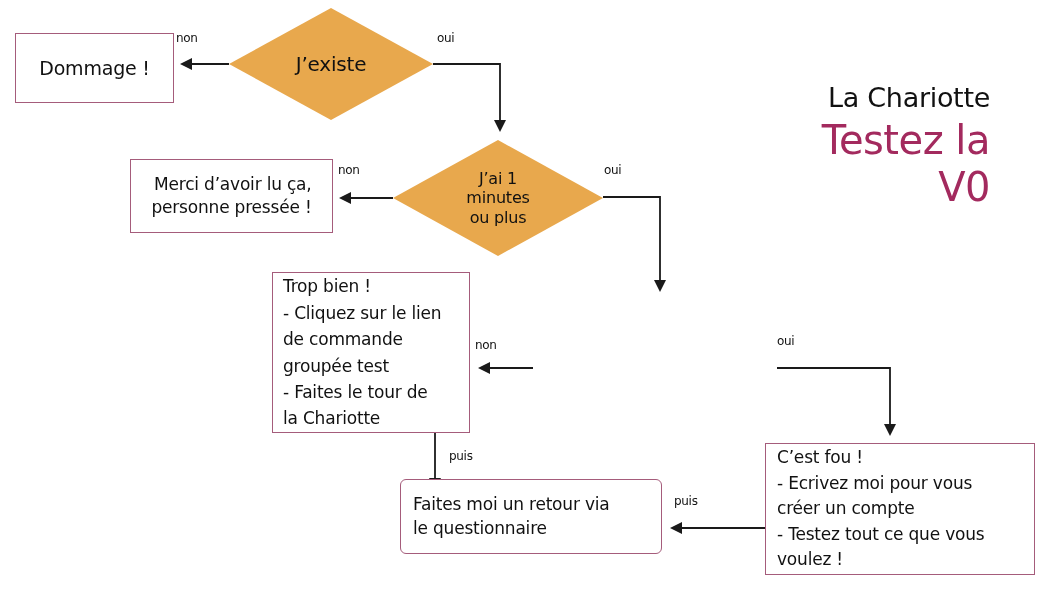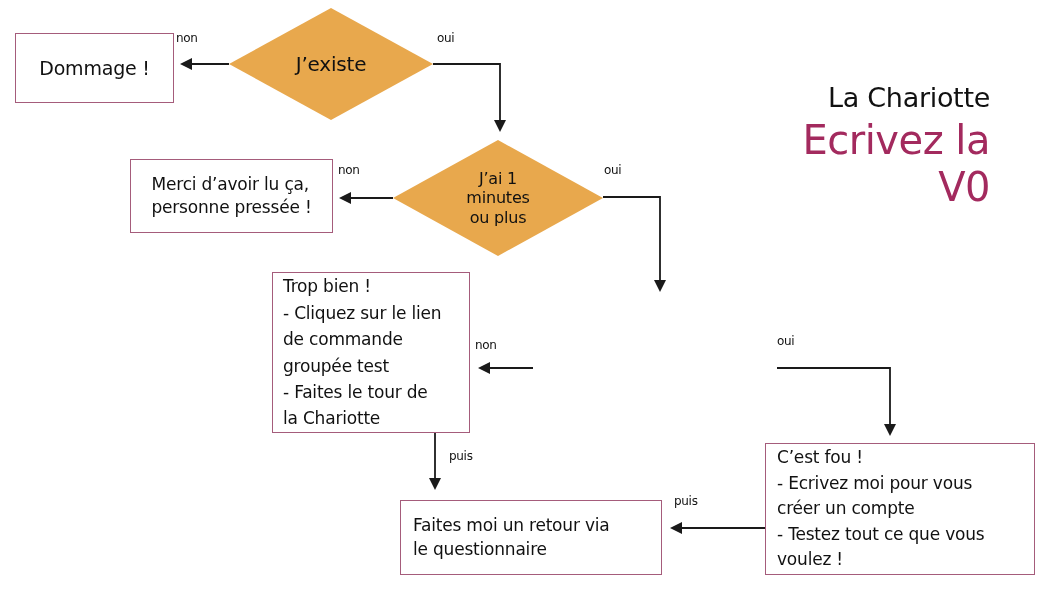--- a/index.html
+++ b/index.html
@@ -19,41 +19,41 @@
   }
   svg.connectors{position:absolute;left:0;top:0;width:1058px;height:595px;}
   svg.connectors polyline, svg.connectors line{
     fill:none;stroke:var(--line);stroke-width:1.8px;
   }
   .node{
     position:absolute;background:#fff;border:1.5px solid var(--box-border);
     display:flex;align-items:center;white-space:pre-line;
     letter-spacing:-0.2px;line-height:1.5;
   }
-  .node.centered{justify-content:center;text-align:left;}
+  .node.centered{justify-content:center;text-align:right;}
   .diamond{
     position:absolute;background:var(--diamond-fill);
     clip-path:polygon(50% 0,100% 50%,50% 100%,0 50%);
     display:flex;align-items:center;justify-content:center;
     text-align:center;white-space:pre-line;letter-spacing:-0.2px;
   }
   .edge-label{
     position:absolute;font-size:12px;letter-spacing:-0.3px;
     text-align:left;width:56px;
   }
   
   .d1{left:229px;top:8px;width:204px;height:112px;font-size:20px;}
   .d2{left:393px;top:140px;width:210px;height:116px;font-size:16px;line-height:1.22;}
   .d3{left:533px;top:296px;width:244px;height:144px;font-size:15.5px;line-height:1.25;}
   
   .b-dommage{left:15px;top:33px;width:159px;height:70px;font-size:19px;}
   .b-merci{left:130px;top:159px;width:203px;height:74px;font-size:17px;line-height:1.35;}
   .b-trop{left:272px;top:272px;width:198px;height:161px;font-size:17px;line-height:1.55;padding:6px 10px;}
   .b-fou{left:765px;top:443px;width:270px;height:132px;font-size:17px;line-height:1.5;padding:0 11px;}
-  .b-retour{left:400px;top:500px;width:262px;height:75px;font-size:17px;line-height:1.4;padding:2px 12px;}
+  .b-retour{left:400px;top:479px;width:262px;height:75px;font-size:17px;line-height:1.4;padding:2px 12px;border-radius:6px;}
   
   .l-non1{left:176px;top:31px;}
   .l-oui1{left:437px;top:31px;}
   .l-non2{left:338px;top:163px;}
   .l-oui2{left:604px;top:163px;}
   .l-non3{left:475px;top:338px;}
   .l-oui3{left:777px;top:334px;}
   .l-puis1{left:449px;top:449px;}
   .l-puis2{left:674px;top:494px;}
   
@@ -109,17 +109,17 @@
   <div class="edge-label l-oui1">oui</div>
   <div class="edge-label l-non2">non</div>
   <div class="edge-label l-oui2">oui</div>
   <div class="edge-label l-non3">non</div>
   <div class="edge-label l-oui3">oui</div>
   <div class="edge-label l-puis1">puis</div>
   <div class="edge-label l-puis2">puis</div>
 
   <div class="title-block">
     <div class="title-app">La Chariotte</div>
-    <div class="title-sub">Ecrivez la
+    <div class="title-sub">Testez la
 V0</div>
   </div>
 
 </div>
 
 </body></html>

